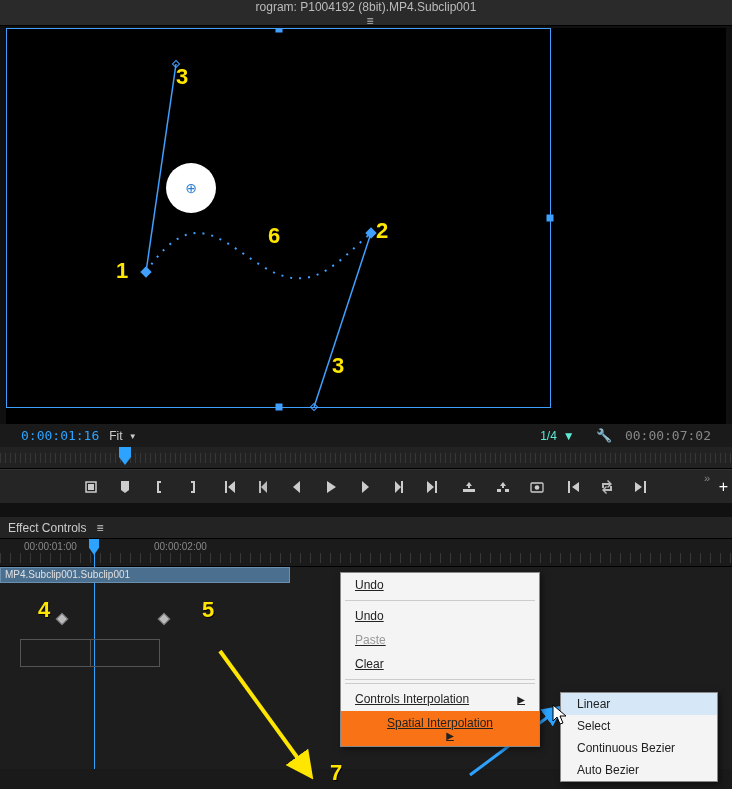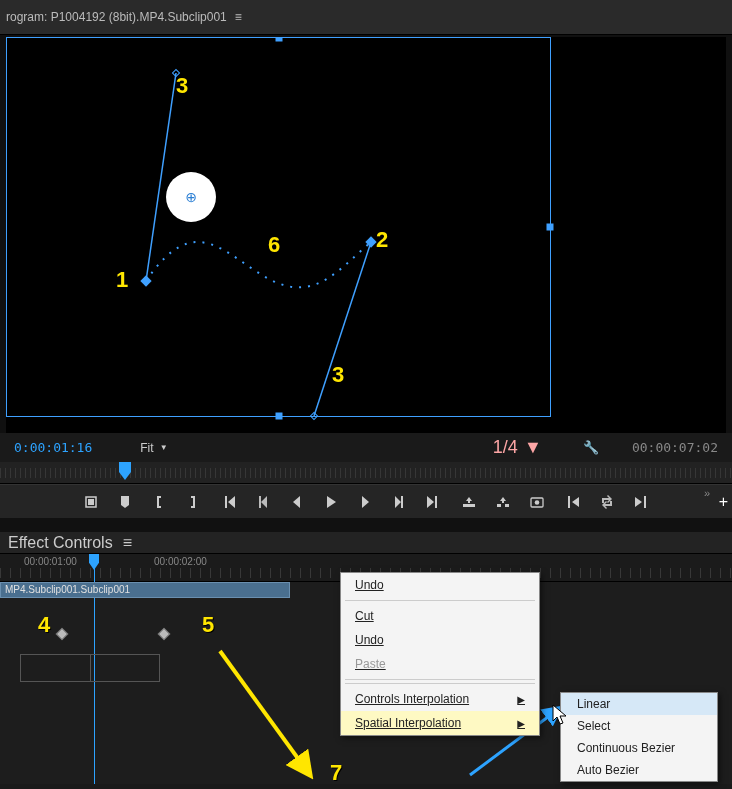--- a/index.html
+++ b/index.html
@@ -1,18 +1,18 @@
 <!DOCTYPE html>
 <html><head>
 <meta charset="utf-8">
 <style>
   * { margin: 0; padding: 0; box-sizing: border-box; font-family: "Segoe UI", Tahoma, sans-serif; }
   body { background: #1a1a1a; width: 732px; height: 789px; overflow: hidden; color: #ccc; position: relative; }
 
-  .title-bar { background: #2a2a2a; height: 35px; display: flex; align-items: center; padding: 0 6px; font-size: 12px; color: #bbb; border-bottom: 1px solid #000; }
+  .title-bar { background: #2a2a2a; height: 26px; display: flex; align-items: center; padding: 0 6px; font-size: 12px; color: #bbb; border-bottom: 1px solid #000; flex-direction: column; }
   .title-bar .drag { margin-left: 8px; cursor: pointer; }
 
   .viewport-wrap { background: #101010; padding: 2px 6px 0 6px; }
   .viewport { position: relative; width: 720px; height: 396px; background: #000; overflow: hidden; }
   .sel-rect { position: absolute; border: 1px solid #3fa0ff; }
   .sel-rect.main { left: 0px; top: 0px; width: 545px; height: 380px; }
   .handle { position: absolute; width: 7px; height: 7px; background: #3fa0ff; transform: translate(-50%,-50%); }
   .handle.top    { left: 50%; top: 0; }
   .handle.right  { left: 100%; top: 50%; }
   .handle.bottom { left: 50%; top: 100%; }
@@ -21,60 +21,60 @@
   .mp-dots { stroke: #3fa0ff; stroke-width: 2; stroke-dasharray: 2 7; fill: none; }
 
   .kf-dot { position: absolute; width: 8px; height: 8px; background: #3fa0ff; transform: translate(-50%,-50%) rotate(45deg); }
   .kf-dot.small { width:6px; height:6px; background:none; border:1px solid #3fa0ff; }
 
   .white-circle { position:absolute; width:50px; height:50px; border-radius:50%; background:#fff; transform:translate(-50%,-50%); display:flex; align-items:center; justify-content:center; }
   .anchor-cross { color:#2b7fd4; font-size:14px; }
 
   .anno { position:absolute; color:#ffe600; font-weight:bold; font-size:22px; text-shadow:1px 1px 0 #000; pointer-events:none; }
 
-  .timecode-row { display:flex; align-items:center; padding:4px 14px; background:#1a1a1a; font-size:13px;gap:20px; }
+  .timecode-row { display:flex; align-items:flex-end; padding:4px 21px; background:#1a1a1a; font-size:13px; }
   .tc-left { color:#2da3ff; font-family:monospace; }
-  .zoom-sel { margin-left:28px; display:flex; align-items:center; gap:6px; color:#ccc; font-size:12px; cursor:pointer; }
+  .zoom-sel { margin-left:10px; display:flex; align-items:center; gap:6px; color:#ccc; font-size:12px; cursor:pointer; }
   .zoom-sel .tri { font-size:8px; }
   .tc-right { color:#888; font-family:monospace; }
   .spacer { flex:1; }
   .wrench { margin:0 12px; color:#888; cursor:pointer; }
-  .res-sel { display:flex; align-items:center; gap:6px; color:#fca5a5; font-size:18px; cursor:pointer; margin-right:10px; }
+  .res-sel { display:flex; align-items:center; gap:6px; color:#5eead4; font-size:12px; cursor:pointer; margin-right:10px; }
 
   .transport-ruler { height:22px; background:#222; position:relative; border-bottom:1px solid #000; }
   .transport-ruler .ticks { position:absolute; inset:0; background:repeating-linear-gradient(to right, #555 0, #555 1px, transparent 1px, transparent 5px); opacity:0.4; top:6px; height:10px; }
   .playhead-top { position:absolute; top:0; width:12px; height:18px; background:#2da3ff; clip-path: polygon(0 0,100% 0,100% 55%,50% 100%,0 55%); transform:translateX(-50%); }
 
   .transport-bar { height:34px; background:#252525; display:flex; align-items:center; justify-content:center; gap:16px; padding:0 12px; border-top:1px solid #333; }
   .tbtn { width:20px; height:20px; display:flex; align-items:center; justify-content:center; color:#ccc; cursor:pointer; }
   .tbtn svg { width:16px; height:16px; fill:#ccc; }
   .transport-bar .grp { display:flex; gap:14px; align-items:center; }
   .plus-right { position:absolute; right:4px; color:#fff; font-size:16px; }
 
-  .effects-tab { background:#232323; height:22px; display:flex; align-items:center; padding:0 8px; font-size:16px; color:#ccc; border-bottom:1px solid #000; }
+  .effects-tab { background:#232323; height:22px; display:flex; align-items:center; padding:0 8px; font-size:12px; color:#ccc; border-bottom:1px solid #000; }
   .effects-tab .drag { margin-left:10px; cursor:pointer; }
 
   .ec-panel { background:#1d1d1d; height:230px; position:relative; overflow:hidden; }
   .ec-ruler { height:28px; background:#1b1b1b; position:relative; border-bottom:1px solid #000; }
   .ec-ruler .rlabel { position:absolute; top:2px; font-size:10px; color:#888; }
   .ec-ruler .gticks { position:absolute; left:0; right:0; top:14px; height:10px; background:repeating-linear-gradient(to right,#555 0,#555 1px,transparent 1px,transparent 10px); opacity:0.5; }
   .ec-play { position:absolute; top:0; width:10px; height:16px; background:#2da3ff; clip-path:polygon(0 0,100% 0,100% 55%,50% 100%,0 55%); transform:translateX(-50%); }
   .ec-playline { position:absolute; top:0; bottom:0; width:1px; background:#2da3ff; }
 
   .clip-bar { position:absolute; top:28px; left:0; height:16px; background:#4a6f8f; border:1px solid #6a8faf; font-size:10px; color:#e0e0e0; padding:1px 4px; overflow:hidden; white-space:nowrap; }
 
   .ec-kf { position:absolute; width:9px; height:9px; background:#bbb; transform:translate(-50%,-50%) rotate(45deg); border:1px solid #666; }
 
   .value-graph { position:absolute; left:20px; top:100px; width:140px; height:28px; border:1px solid #555; }
   .value-graph .half { position:absolute; left:50%; top:0; bottom:0; width:1px; background:#555; }
 
   .ctx-menu { position:absolute; background:#f4f4f4; border:1px solid #888; font-size:12px; color:#222; box-shadow:2px 2px 6px rgba(0,0,0,0.5);text-decoration:underline; }
   .ctx-menu .mi { padding:5px 14px; white-space:nowrap; display:flex; align-items:center; justify-content:space-between; cursor:default; }
   .ctx-menu .mi.disabled { color:#999;text-align:center; }
-  .ctx-menu .mi.highlight { background:#fef9c3; }
+  .ctx-menu .mi.highlight { background:#f97316;flex-direction:column; }
   .ctx-menu .sep { height:1px; background:#ccc; margin:3px 4px; }
   .ctx-menu .arrow { font-size:10px; margin-left:20px; }
 
   .submenu { position:absolute; background:#f4f4f4; border:1px solid #888; font-size:12px; color:#222; box-shadow:2px 2px 6px rgba(0,0,0,0.5); }
   .submenu .mi { padding:4px 16px; white-space:nowrap; cursor:default; }
   .submenu .mi.highlight { background:#d6e8f7; }
 
   .cursor-arrow { position:absolute; pointer-events:none; }
 
   .big-arrow { position:absolute; pointer-events:none; }
@@ -292,27 +292,27 @@
 </svg>
 
 <div class="anno" style="left:330px; top:760px;">7</div>
 
 <div class="ctx-menu" style="left:340px; top:572px; width:200px;">
   <div class="mi">
       <span>Undo</span>
     </div>
   <div class="sep"></div>
   <div class="mi">
-      <span>Cut</span>
-    </div>
-  <div class="mi">
       <span>Undo</span>
     </div>
   <div class="mi disabled">
       <span>Paste</span>
+    </div>
+  <div class="mi">
+      <span>Clear</span>
     </div>
   <div class="sep"></div>
   <div class="sep"></div>
   <div class="mi">
     <span>Controls Interpolation</span>
       <span class="arrow">▶</span>
   </div>
   <div class="mi highlight">
     <span>Spatial Interpolation</span>
       <span class="arrow">▶</span>

